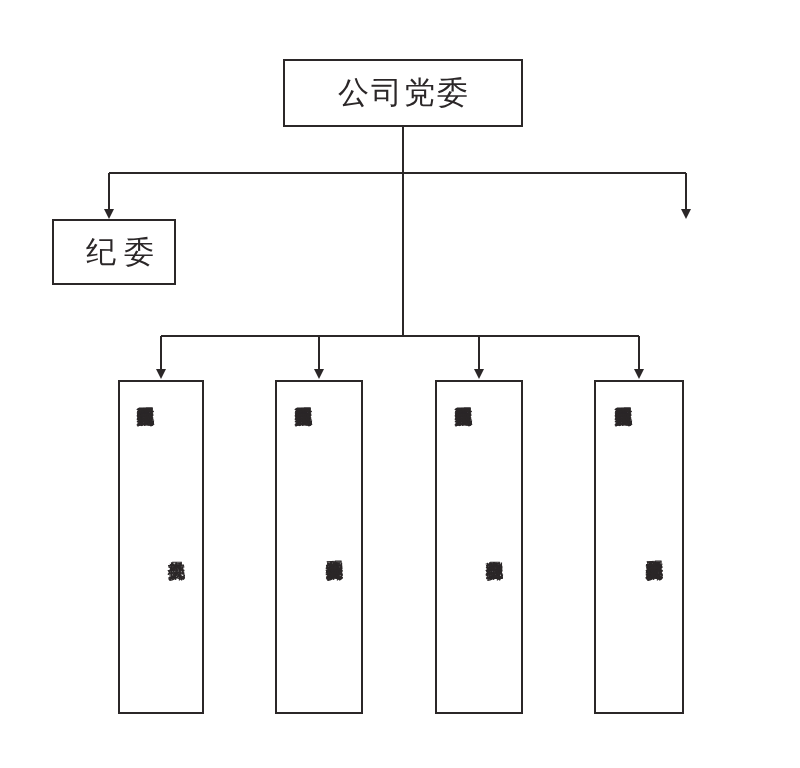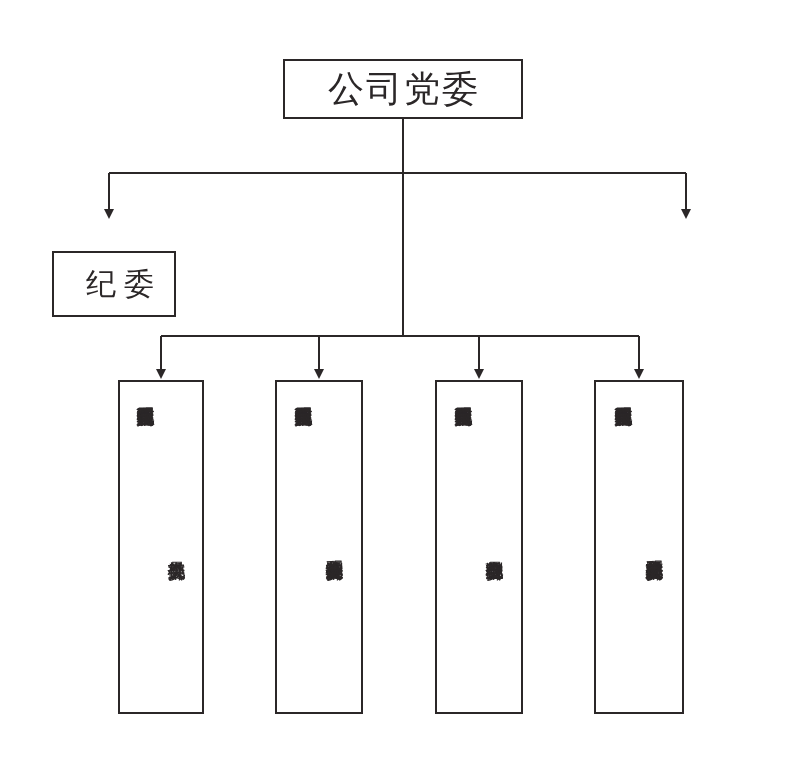--- a/index.html
+++ b/index.html
@@ -27,32 +27,31 @@
     border: 2px solid #2b2728;
     background: #ffffff;
     box-sizing: border-box;
     display: flex;
     align-items: center;
     justify-content: center;
     white-space: nowrap;
   }
   .node-top {
     left: 283px; top: 59px;
-    width: 240px; height: 60px;
-    font-size: 36px;
+    width: 240px; height: 68px;
+    font-size: 31px;
     letter-spacing: 2px;
     padding-left: 2px;
   }
   .node-side {
     top: 219px;
     width: 124px; height: 66px;
     font-size: 30px;
     letter-spacing: 8px;
     padding-left: 20px;
-    margin-top: 32px;
   }
   .node-jiwei   { left: 52px;  }
   .node-gonghui { left: 619px; }
   .vbox {
     position: absolute;
     top: 380px;
     height: 334px;
     border: 2px solid #2b2728;
     background: #ffffff;
     box-sizing: border-box;

